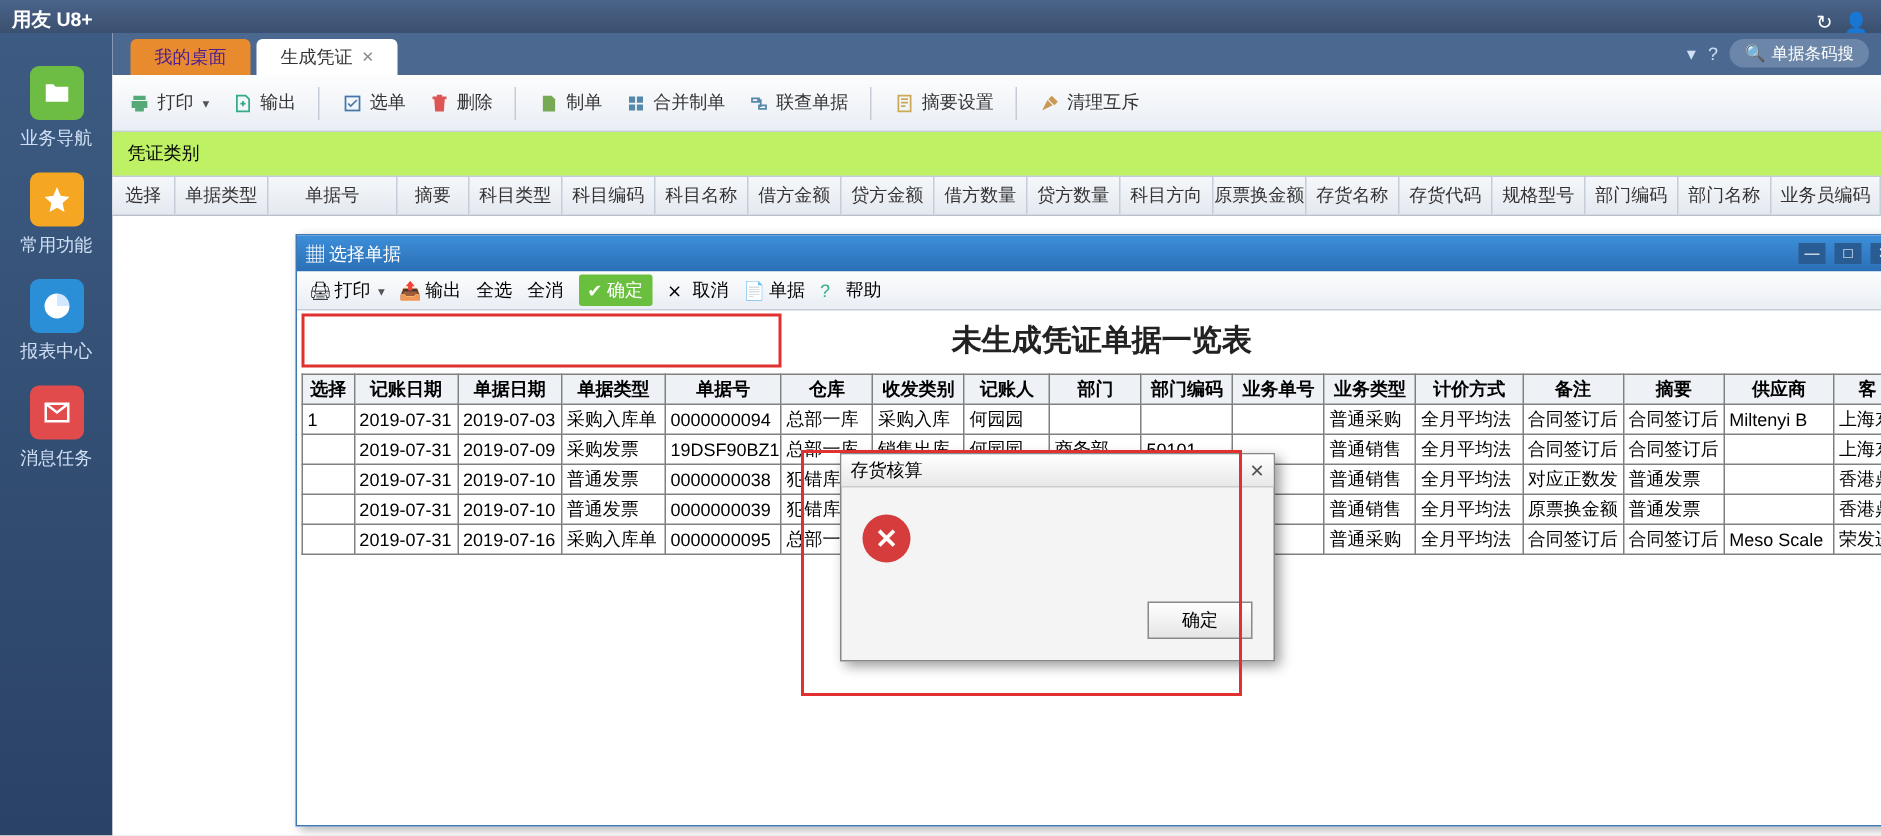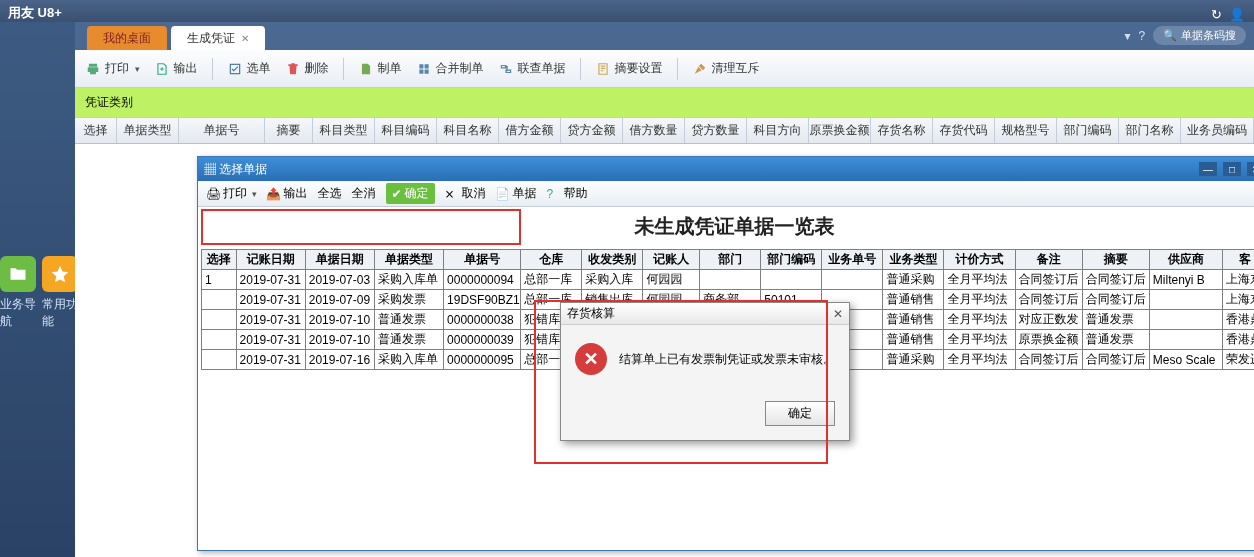--- a/index.html
+++ b/index.html
@@ -6,37 +6,37 @@
 body { background: #d8d8d8; width: 1254px; height: 557px; overflow: hidden; font-size: 12px; position: relative; }
 
 
 .titlebar { background: linear-gradient(to bottom, #4a6388, #3a5070); height: 22px; display: flex; align-items: flex-end; padding: 0 8px; color: #fff; font-size: 13px; justify-content: space-between; }
 .titlebar .brand { font-weight: bold; }
 .titlebar .right { display: flex; gap: 8px; }
 .titlebar .right span { cursor: pointer; }
 
 
 .main { display: flex; height: calc(557px - 22px); }
-.leftnav { width: 75px; background: linear-gradient(to bottom, #3d5b82, #2a4265); display: flex; flex-direction: row; align-items: center; padding-top: 6px; gap: 6px; }
+.leftnav { width: 75px; background: linear-gradient(to bottom, #3d5b82, #2a4265); display: flex; flex-direction: column; align-items: center; padding-top: 18px; gap: 6px; }
 .leftnav .navitem { width: 60px; display: flex; flex-direction: column; align-items: center; gap: 4px; color: #cfe0f5; font-size: 12px; cursor: pointer; padding: 4px 0; }
 .leftnav .navicon { width: 36px; height: 36px; border-radius: 6px; display: flex; align-items: center; justify-content: center; font-size: 18px; }
 .ic-green { background: #6dbd45; }
 .ic-orange { background: #f5a623; }
 .ic-red { background: #e14b4b; }
 .ic-blue { background: #2a8fd6; }
 .ic-teal { background: #1aa86b; }
 .navicon svg { width: 20px; height: 20px; fill: #fff; }
 
 
 .content { flex: 1; background: #fff; display: flex; flex-direction: column; position: relative; }
 
 
 .tabs { background: #4a6890; height: 28px; display: flex; align-items: flex-end; padding-left: 12px; gap: 4px; position: relative; }
 .tab { height: 24px; padding: 0 16px; display: flex; align-items: center; border-radius: 4px 4px 0 0; font-size: 12px; cursor: pointer; gap: 6px; }
-.tab.inactive { background: #e88b2f; color: #7f1d1d; }
+.tab.inactive { background: #e88b2f; color: #4c1d95; }
 .tab.active { background: #fff; color: #333; }
 .tab .close { font-size: 10px; color: #888; }
 .tabs-right { position: absolute; right: 8px; top: 4px; display: flex; align-items: center; gap: 8px; color: #cfe0f5; }
 .search-pill { background: #6b86a8; border-radius: 10px; padding: 2px 10px; display: flex; align-items: center; gap: 4px; color: #fff; font-size: 11px; }
 
 
 .toolbar { height: 38px; background: linear-gradient(to bottom, #fdfdfd, #e9eef5); border-bottom: 1px solid #c5cdd8; display: flex; align-items: center; padding: 0 10px; gap: 14px; }
 .tbtn { display: flex; align-items: center; gap: 4px; color: #333; cursor: pointer; font-size: 12px; }
 .tbtn .ticon { width: 16px; height: 16px; display: inline-flex; align-items: center; justify-content: center; }
 .tbtn .ticon svg { width: 14px; height: 14px; }
@@ -456,19 +456,18 @@
   </div>
 </div>
 
 <div class="modal">
   <div class="m-title">
     <span>存货核算</span>
     <span class="mx">✕</span>
   </div>
   <div class="m-body">
     <div class="m-icon">✕</div>
-    <div>结算单上已有发票制凭证或发票未审核。</div>
   </div>
   <div class="m-foot">
     <button>确定</button>
   </div>
 </div>
 <div class="redbox rb2"></div>
 
 </body></html>

